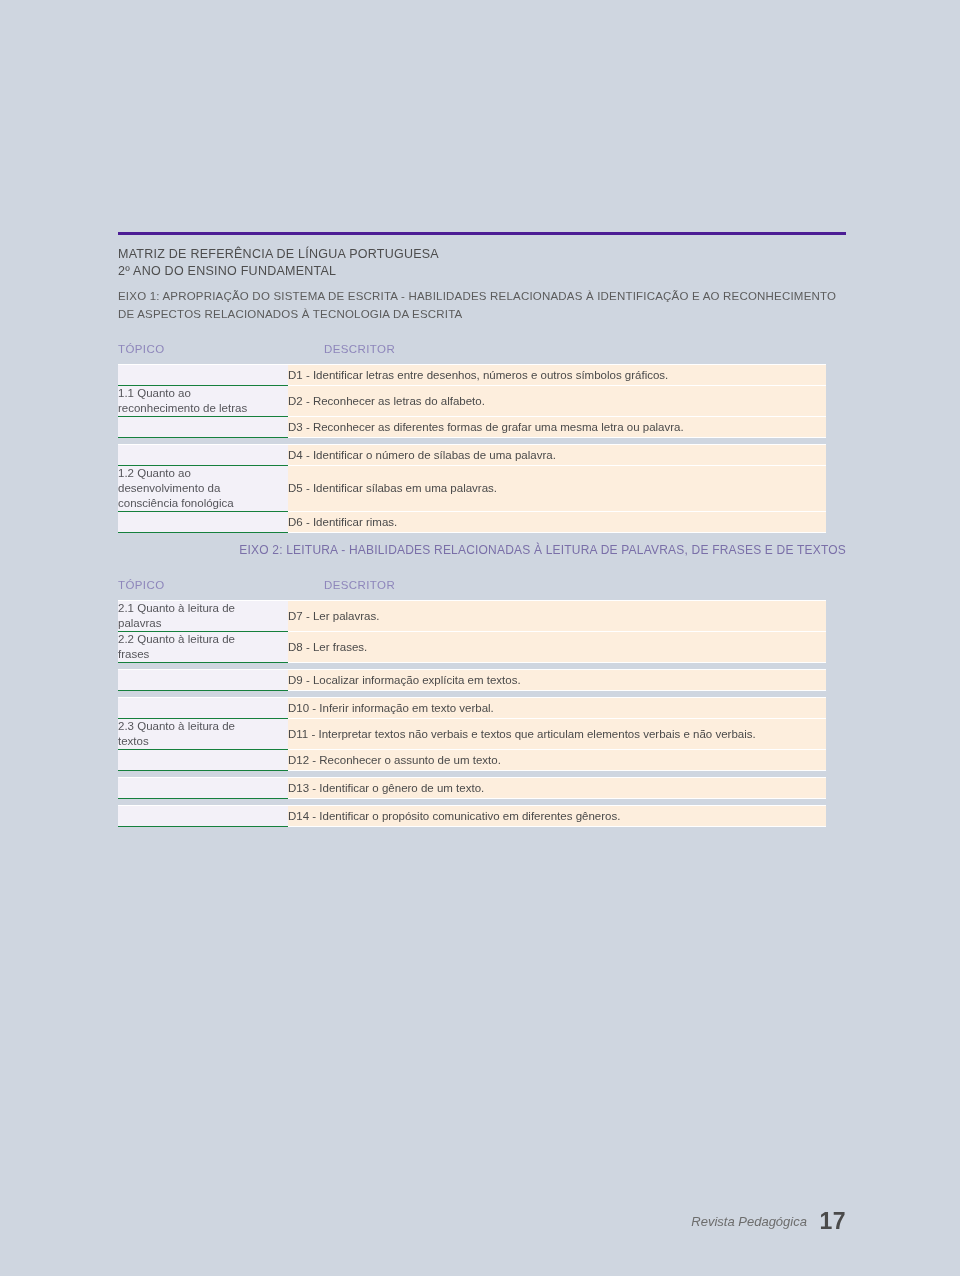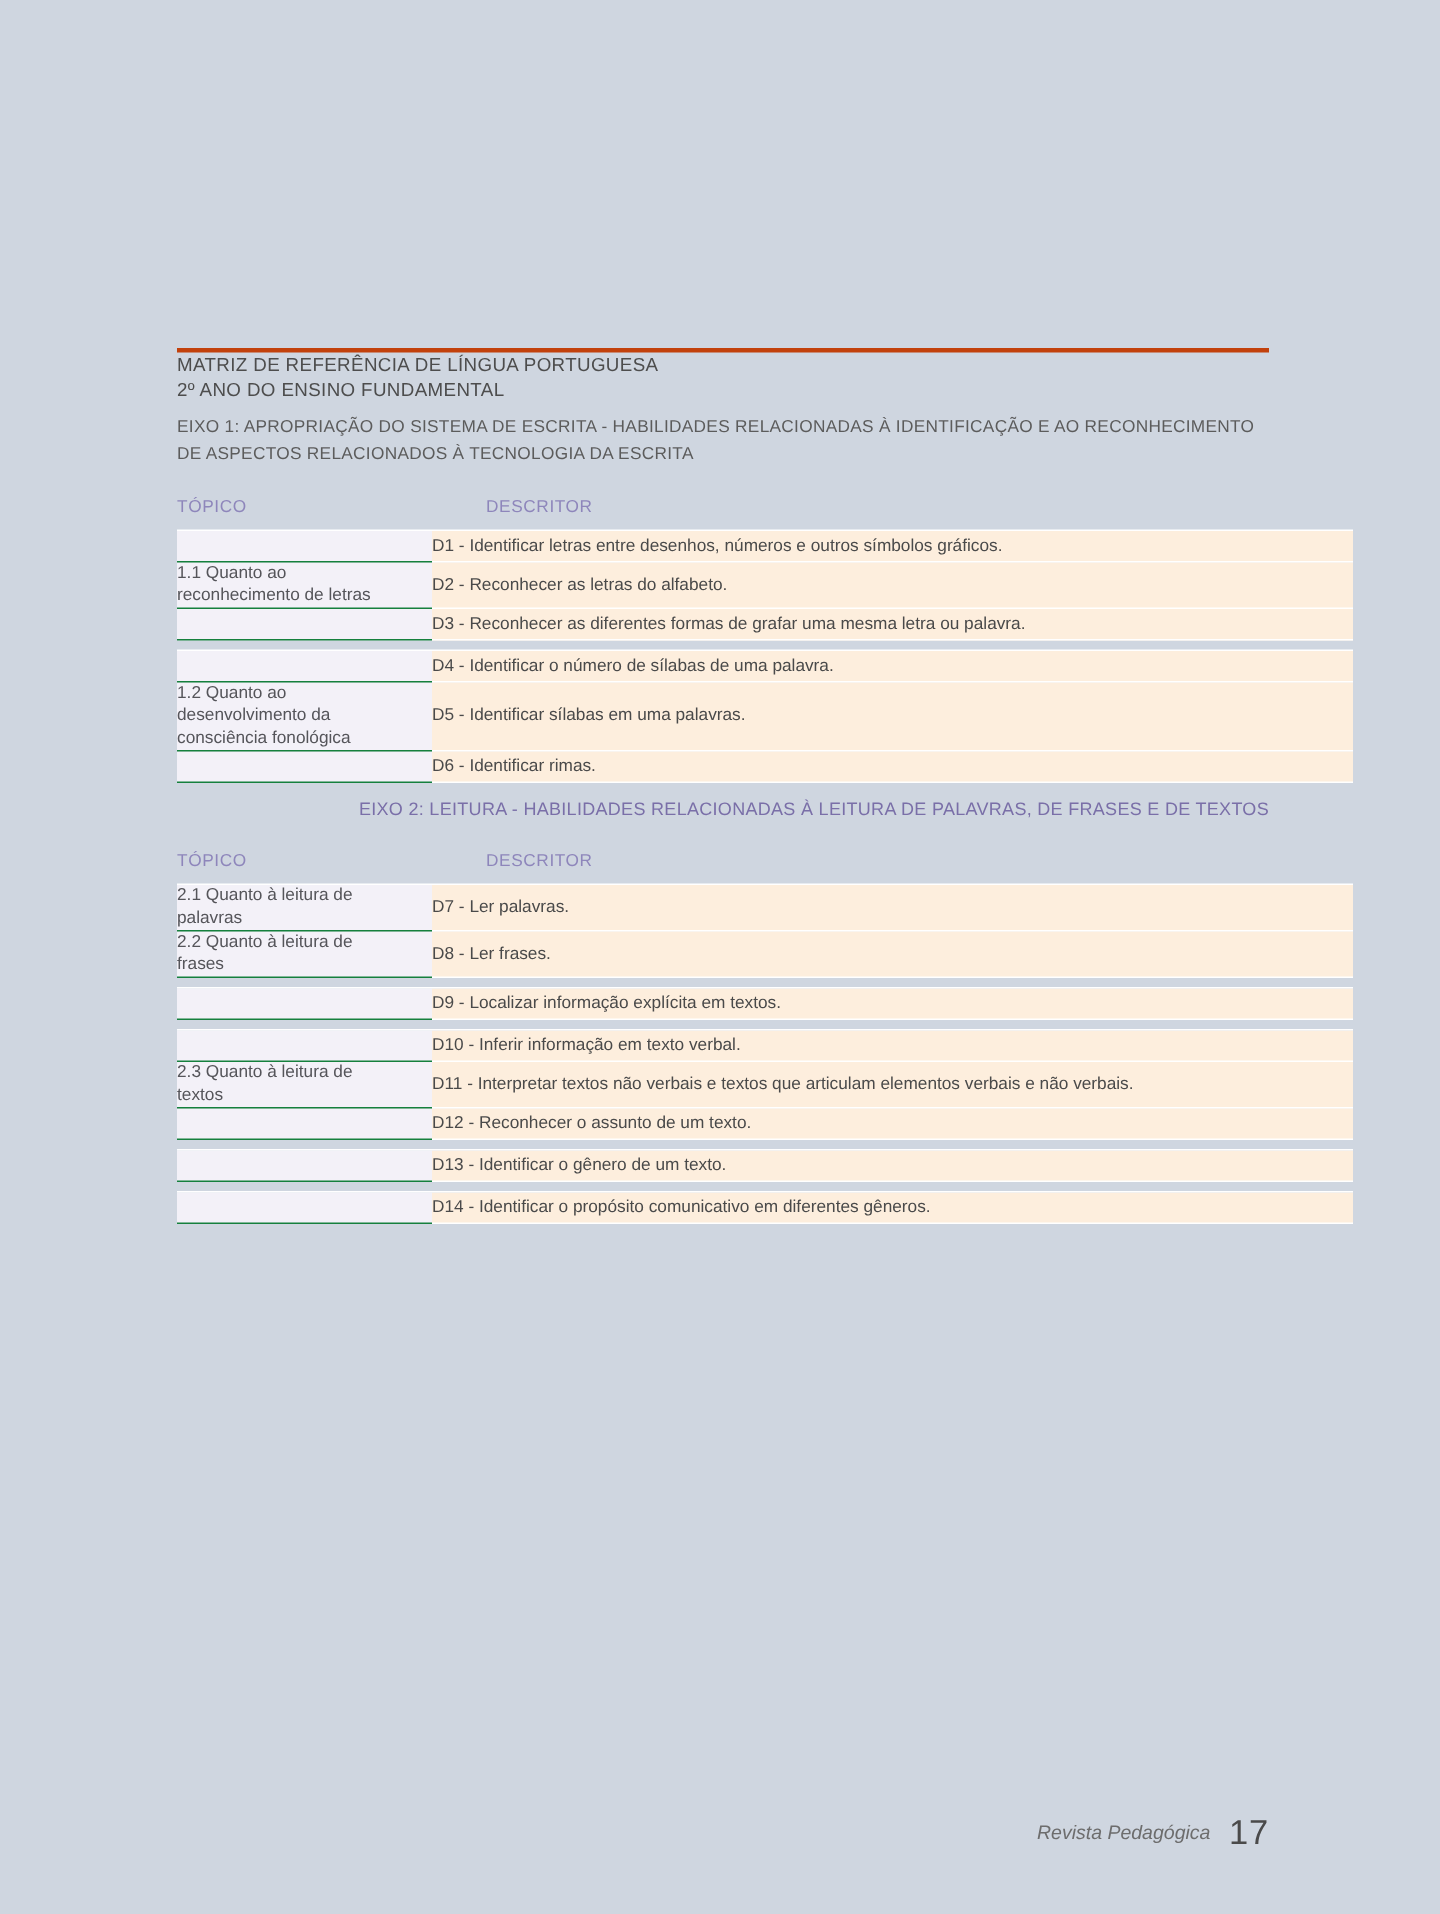--- a/index.html
+++ b/index.html
@@ -20,22 +20,22 @@
     width: 960px;
     height: 1276px;
   }
   .content {
     position: absolute;
     left: 118px;
     top: 232px;
     width: 728px;
   }
   .title-block {
-    border-top: 3px solid #c2410c;
-    padding-top: 0;
+    border-top: 3px solid #4c1d95;
+    padding-top: 11px;
     color: #5b5b5b;
   }
   .title-line {
     font-size: 12.5px;
     letter-spacing: 0.25px;
     line-height: 16.5px;
     color: #4d4d4d;
   }
   .eixo-head {
     margin-top: 8px;
@@ -57,21 +57,21 @@
     color: #8e86bb;
     font-size: 11.5px;
     letter-spacing: 0.4px;
     align-items: center;
   }
   .colhead .c1 { width: 170px; }
   .colhead .c2 { flex: 1; margin-left: 36px; }
 
   table.matrix {
     border-collapse: collapse;
-    width: 784px;
+    width: 708px;
     table-layout: fixed;
   }
   table.matrix td {
     vertical-align: middle;
     padding: 0;
   }
   td.topic {
     width: 170px;
     background: #f3f1f8;
     color: #55555a;
@@ -114,21 +114,21 @@
   }
   .footer-text {
     color: #6d6d6d;
     font-size: 13px;
     vertical-align: middle;
     font-style: italic;
   }
   .footer-num {
     color: #4a4a4a;
     font-size: 23px;
-    font-weight: normal;
+    font-weight: bold;
     vertical-align: middle;
     margin-left: 8px;
     letter-spacing: 0.5px;
     margin-top: 21px;
   }
   .dots {
     position: absolute;
     right: 58px;
     top: -10px;
     width: 16px;

